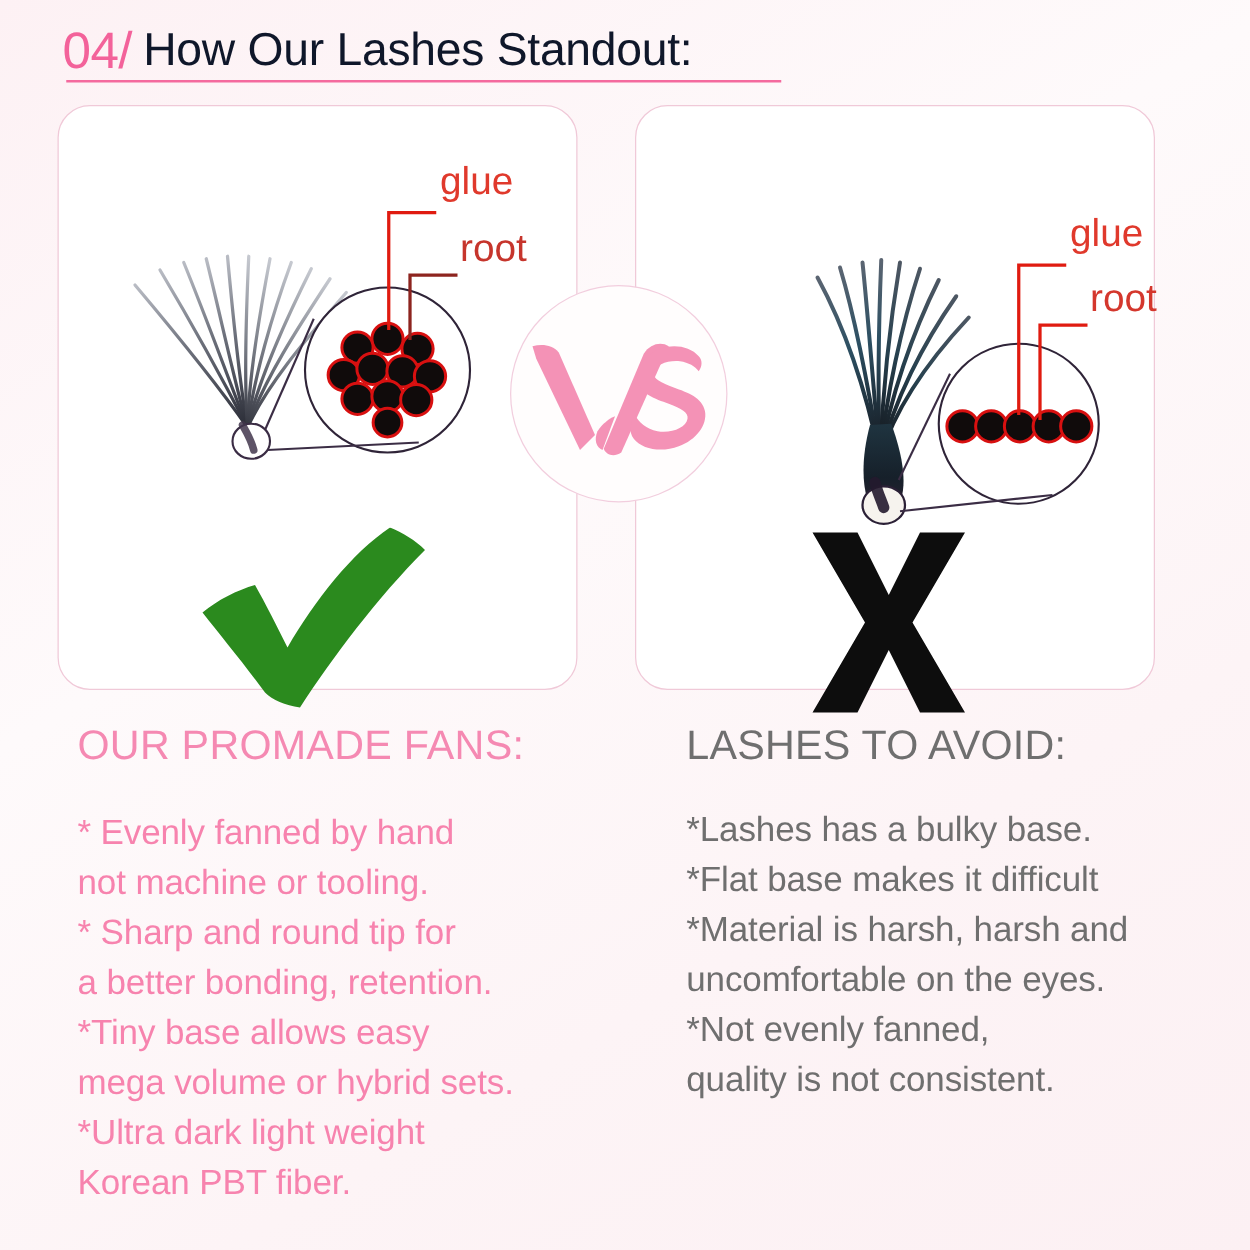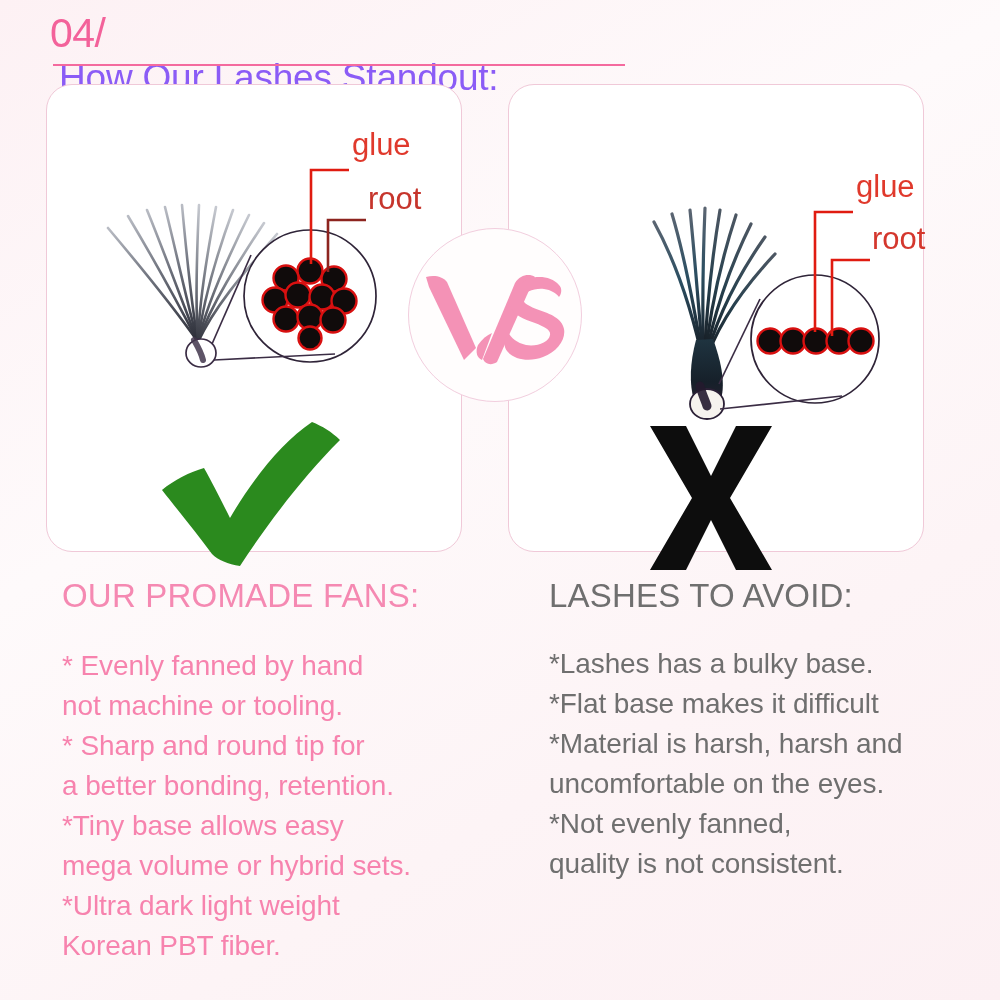--- a/index.html
+++ b/index.html
@@ -22,32 +22,32 @@
   }
 
   
   .header {
     position: absolute;
     left: 50px;
     top: 10px;
     width: 900px;
     height: 60px;
     display: flex;
-    flex-direction: column;
+    align-items: center;
   }
   .hdr-num {
     font-size: 41px;
     color: #f3629a;
     letter-spacing: -0.5px;
     font-weight: 400;
     white-space: pre;
   }
   .hdr-title {
     font-size: 37px;
-    color: #8b5cf6;
+    color: #0f172a;
     letter-spacing: -0.2px;
     font-weight: 400;
     margin-left: 9px;
     white-space: pre;
   }
   .hdr-rule {
     position: absolute;
     left: 53px;
     top: 64px;
     width: 572px;

